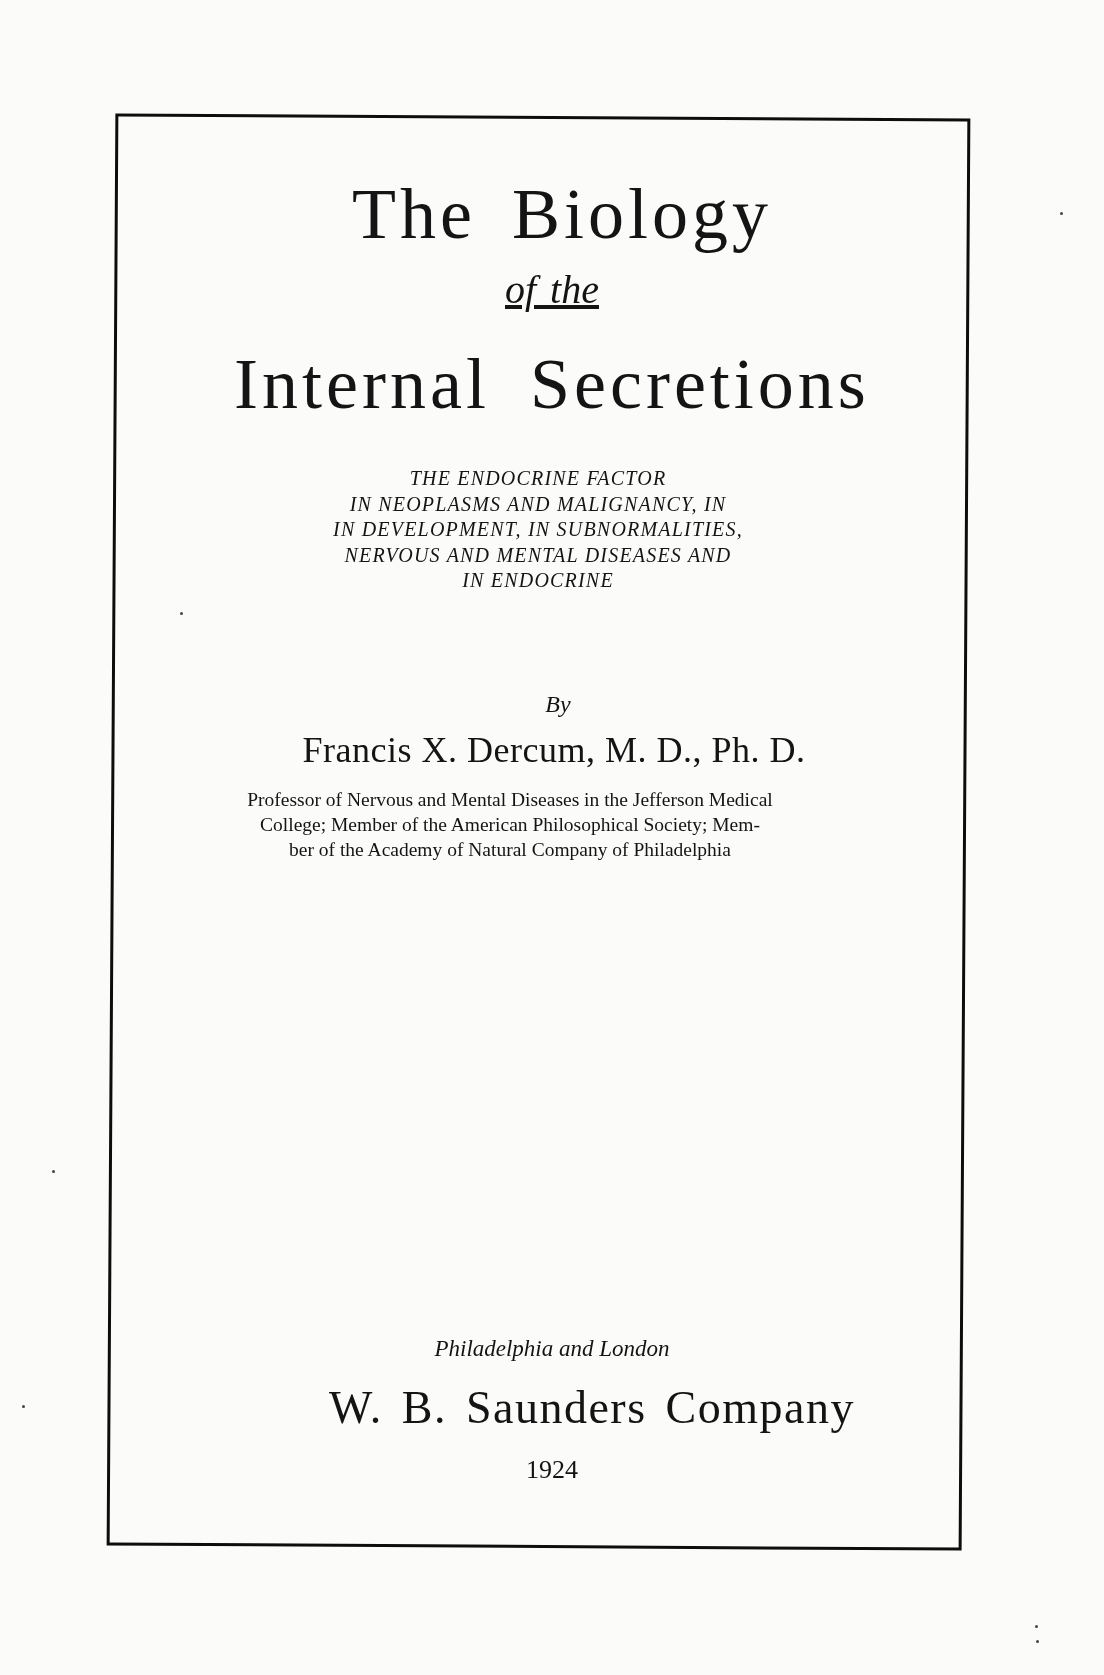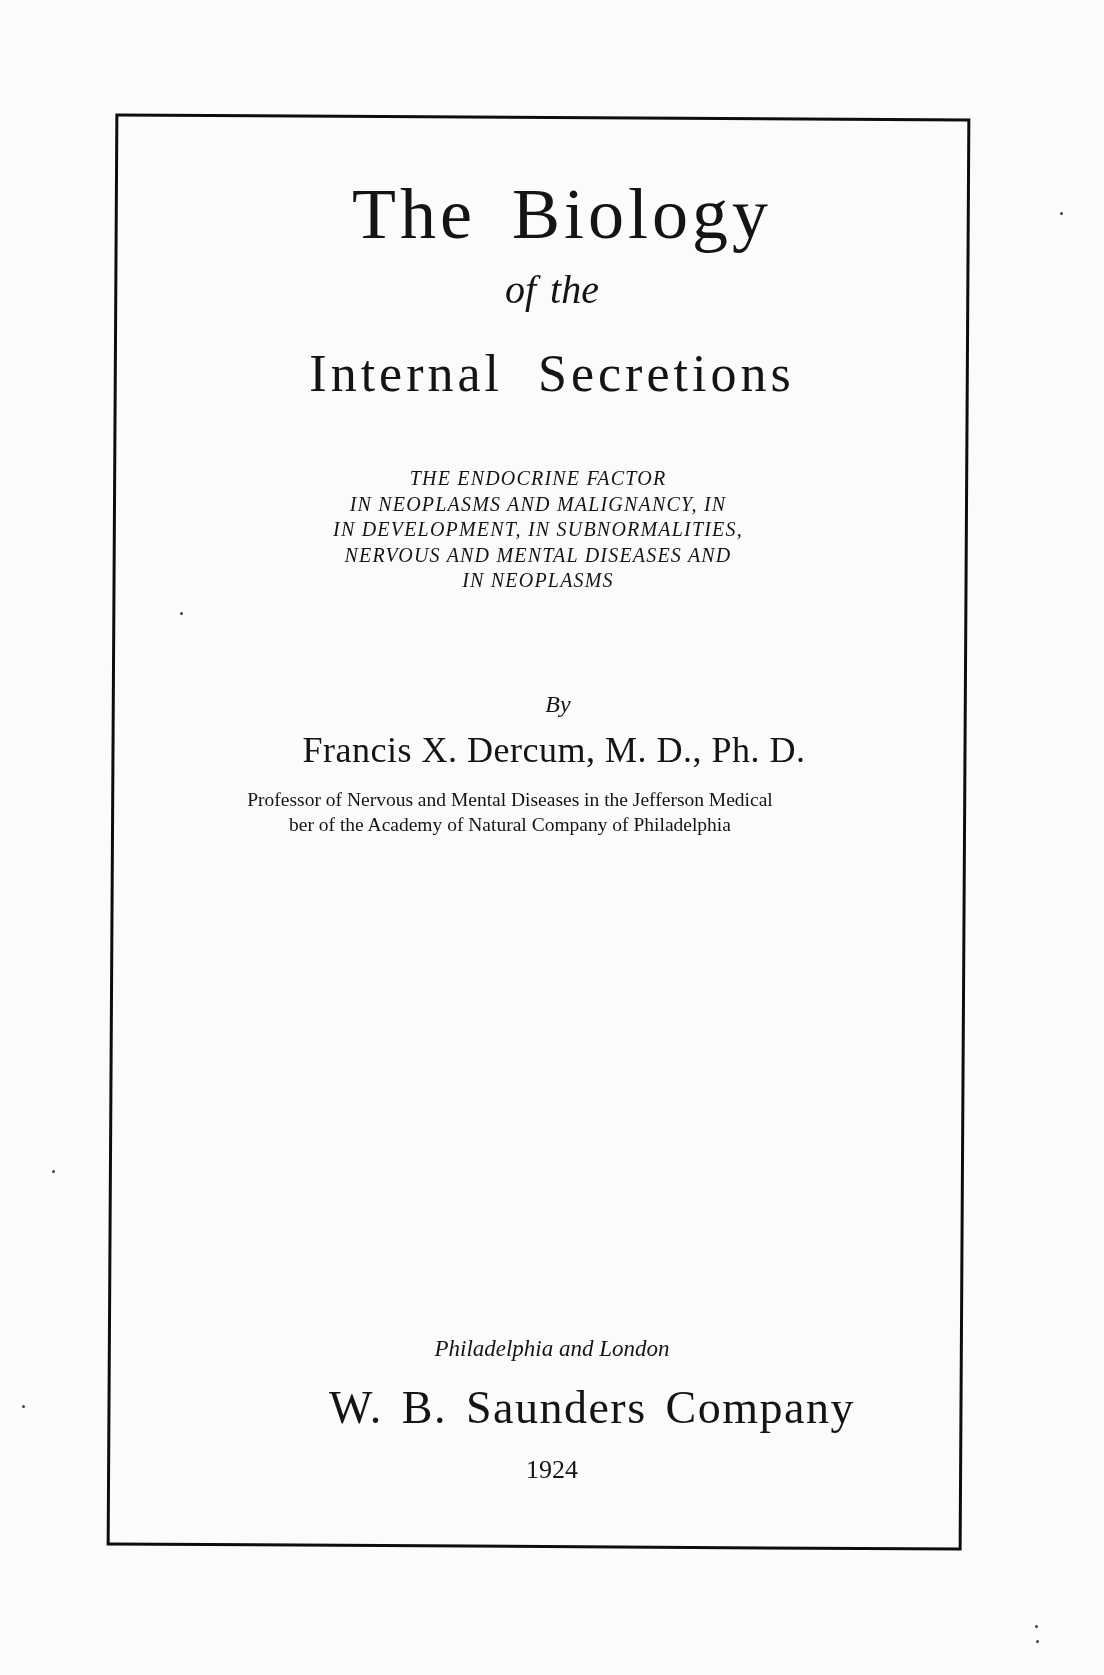--- a/index.html
+++ b/index.html
@@ -39,24 +39,25 @@
     font-size: 72px;
     letter-spacing: 4px;
     word-spacing: 14px;
     left: 10px;
   }
   .title-2 {
     top: 270px;
     font-size: 40px;
     font-style: italic;
     word-spacing: 4px;
+    text-decoration: underline;
   }
   .title-3 {
     top: 348px;
-    font-size: 52px;
+    font-size: 72px;
     letter-spacing: 4px;
     word-spacing: 18px;
   }
   .subtitle {
     position: absolute;
     left: 0;
     width: 1076px;
     top: 466px;
     text-align: center;
   }
@@ -127,28 +128,29 @@
 
 <div class="line title-1">The Biology</div>
 <div class="line title-2">of the</div>
 <div class="line title-3">Internal Secretions</div>
 
 <div class="subtitle">
   <span class="sub-line">THE ENDOCRINE FACTOR</span>
   <span class="sub-line">IN NEOPLASMS AND MALIGNANCY, IN</span>
   <span class="sub-line">IN DEVELOPMENT, IN SUBNORMALITIES,</span>
   <span class="sub-line">NERVOUS AND MENTAL DISEASES AND</span>
-  <span class="sub-line">IN NEOPLASMS</span>
+  <span class="sub-line">IN ENDOCRINE</span>
 </div>
 
 <div class="line by">By</div>
 <div class="line author">Francis X. Dercum, M. D., Ph. D.</div>
 
 <div class="affiliation">
   <span class="aff-line">Professor of Nervous and Mental Diseases in the Jefferson Medical</span>
+  <span class="aff-line">College; Member of the American Philosophical Society; Mem-</span>
   <span class="aff-line">ber of the Academy of Natural Company of Philadelphia</span>
 </div>
 
 <div class="line place">Philadelphia and London</div>
 <div class="line publisher">W. B. Saunders Company</div>
 <div class="line year">1924</div>
 
 <div class="speck" style="left:1060px;top:212px;"></div>
 <div class="speck" style="left:180px;top:612px;"></div>
 <div class="speck" style="left:52px;top:1170px;"></div>

